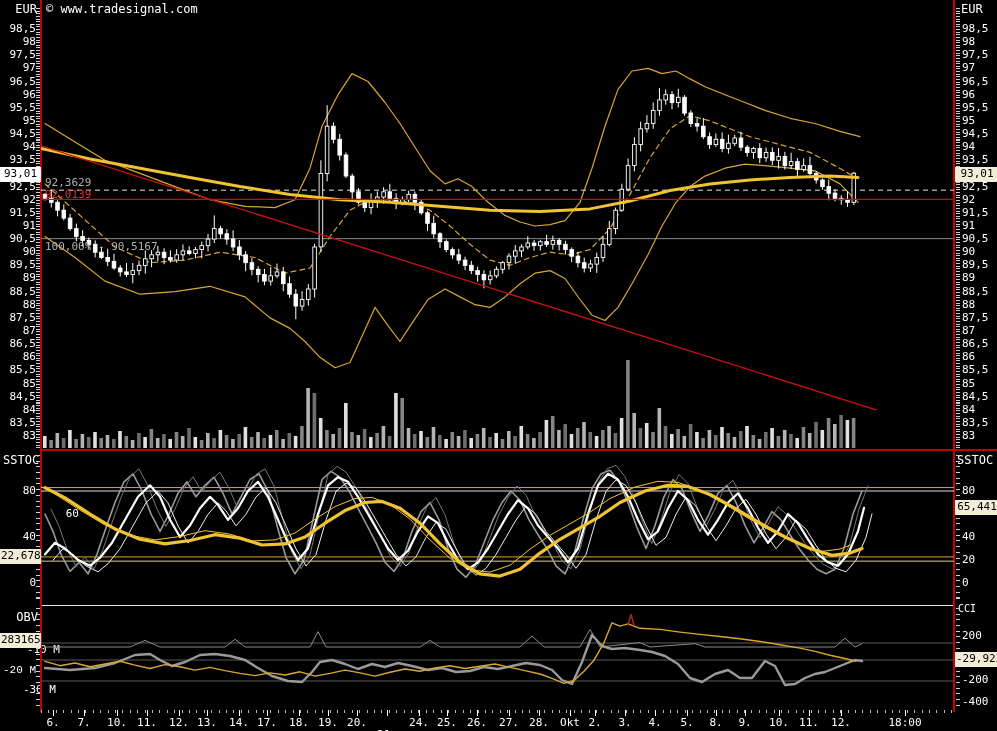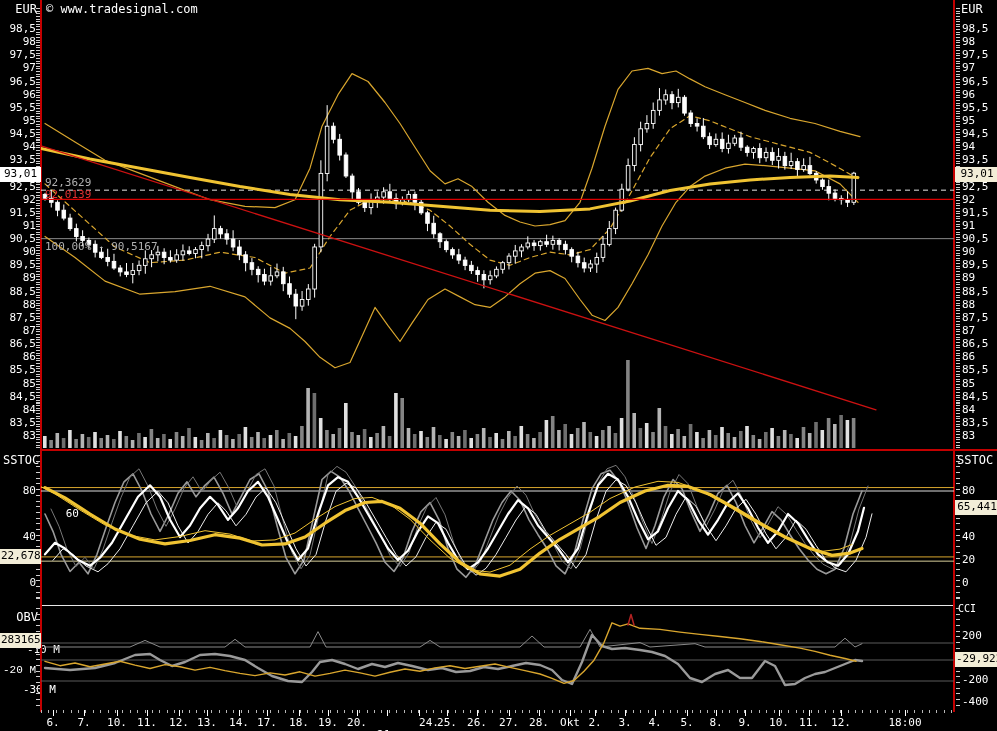--- a/index.html
+++ b/index.html
@@ -158,21 +158,21 @@
       <div class="xlabel" style="left: 267px; top: 716px;">17.</div>
       <div class="xtick" style="left: 299px; top: 710px;"></div>
       <div class="xlabel" style="left: 299px; top: 716px;">18.</div>
       <div class="xtick" style="left: 328px; top: 710px;"></div>
       <div class="xlabel" style="left: 328px; top: 716px;">19.</div>
       <div class="xtick" style="left: 357px; top: 710px;"></div>
       <div class="xlabel" style="left: 357px; top: 716px;">20.</div>
       <div class="xtick" style="left: 387px; top: 710px;"></div>
       <div class="xlabel" style="left: 387px; top: 716px; margin-top: 12px;">21.</div>
       <div class="xtick" style="left: 419px; top: 710px;"></div>
-      <div class="xlabel" style="left: 419px; top: 716px; margin-left: 10px;">24.</div>
+      <div class="xlabel" style="left: 419px; top: 716px;">24.</div>
       <div class="xtick" style="left: 447px; top: 710px;"></div>
       <div class="xlabel" style="left: 447px; top: 716px;">25.</div>
       <div class="xtick" style="left: 477px; top: 710px;"></div>
       <div class="xlabel" style="left: 477px; top: 716px;">26.</div>
       <div class="xtick" style="left: 509px; top: 710px;"></div>
       <div class="xlabel" style="left: 509px; top: 716px;">27.</div>
       <div class="xtick" style="left: 539px; top: 710px;"></div>
       <div class="xlabel" style="left: 539px; top: 716px;">28.</div>
       <div class="xtick" style="left: 570px; top: 710px;"></div>
       <div class="xlabel" style="left: 570px; top: 716px; text-align: right;">Okt</div>

